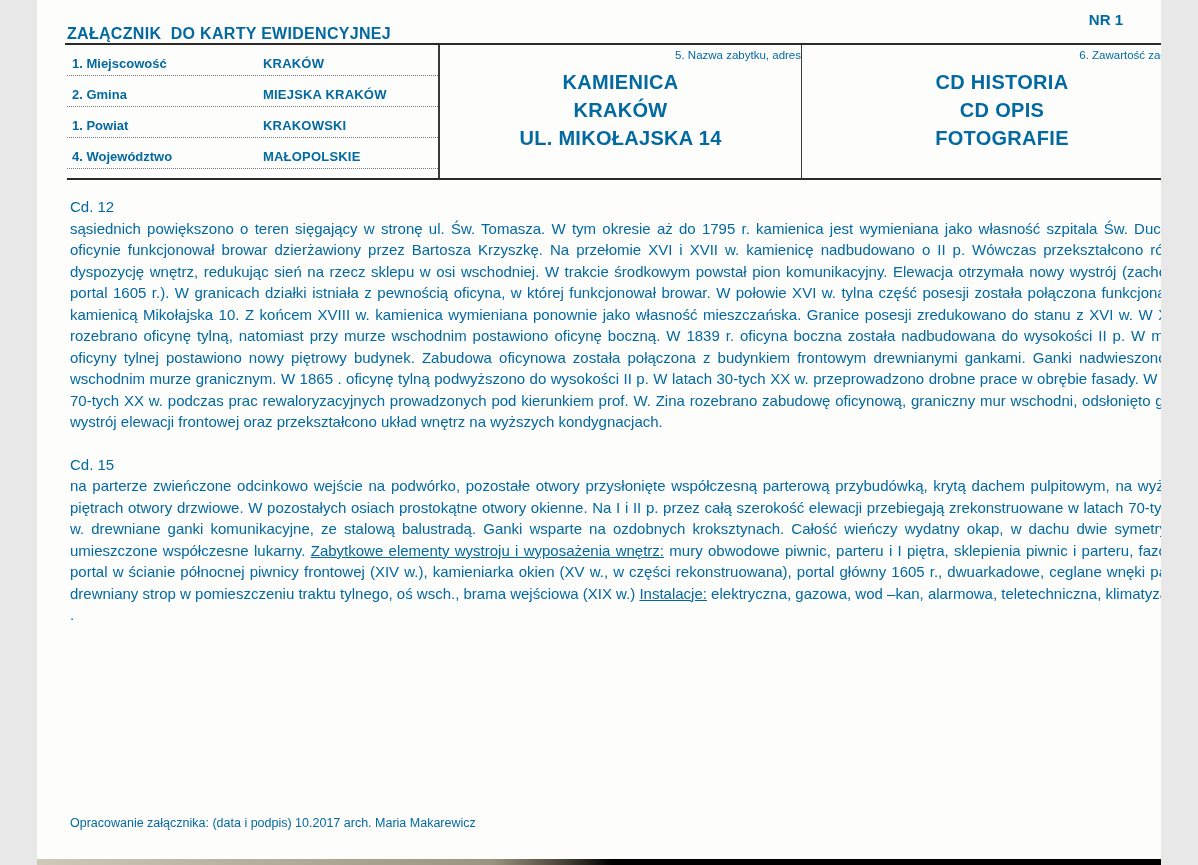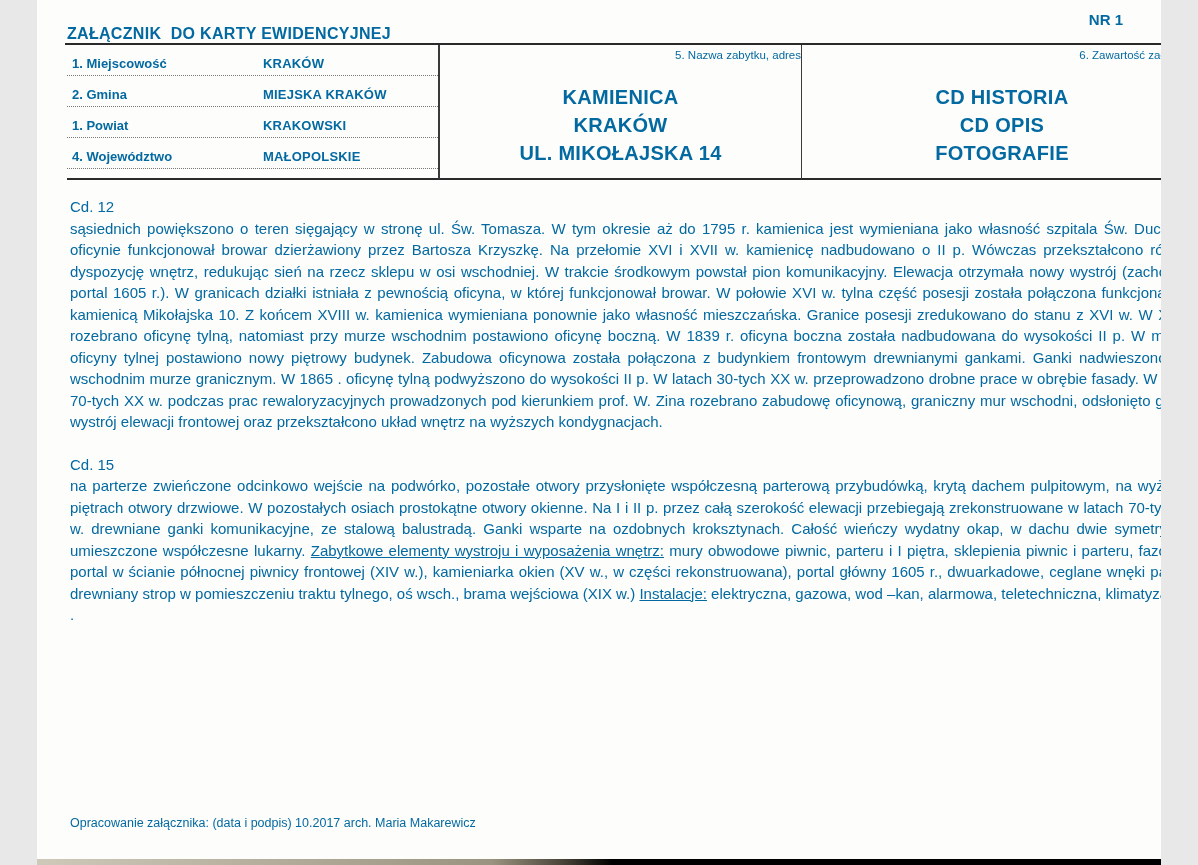--- a/index.html
+++ b/index.html
@@ -42,21 +42,21 @@
     border-right:1.5px solid #3a3a3a;
     border-bottom:2px solid #2a2a2a;
     box-sizing:border-box;
   }
   .cell6{
     position:absolute;left:765px;top:45px;width:400px;height:135px;
     border-bottom:2px solid #2a2a2a;
     box-sizing:border-box;
   }
   .cell-caption{font-size:11.5px;padding:4px 0 0 6px;text-align:right;}
-  .cell-lines{margin-top:22px;text-align:center;}
+  .cell-lines{margin-top:7px;text-align:center;}
   .cell-line{font-size:20px;font-weight:bold;line-height:28px;letter-spacing:.3px;}
   
   .body-text{
     position:absolute;left:33px;top:196px;width:1132px;
     font-size:15px;line-height:21.5px;
   }
   .section-heading{font-size:15px;}
   .para{text-align:justify;}
   .section-cd13{margin-top:21px;}
   .u{text-decoration:underline;}

